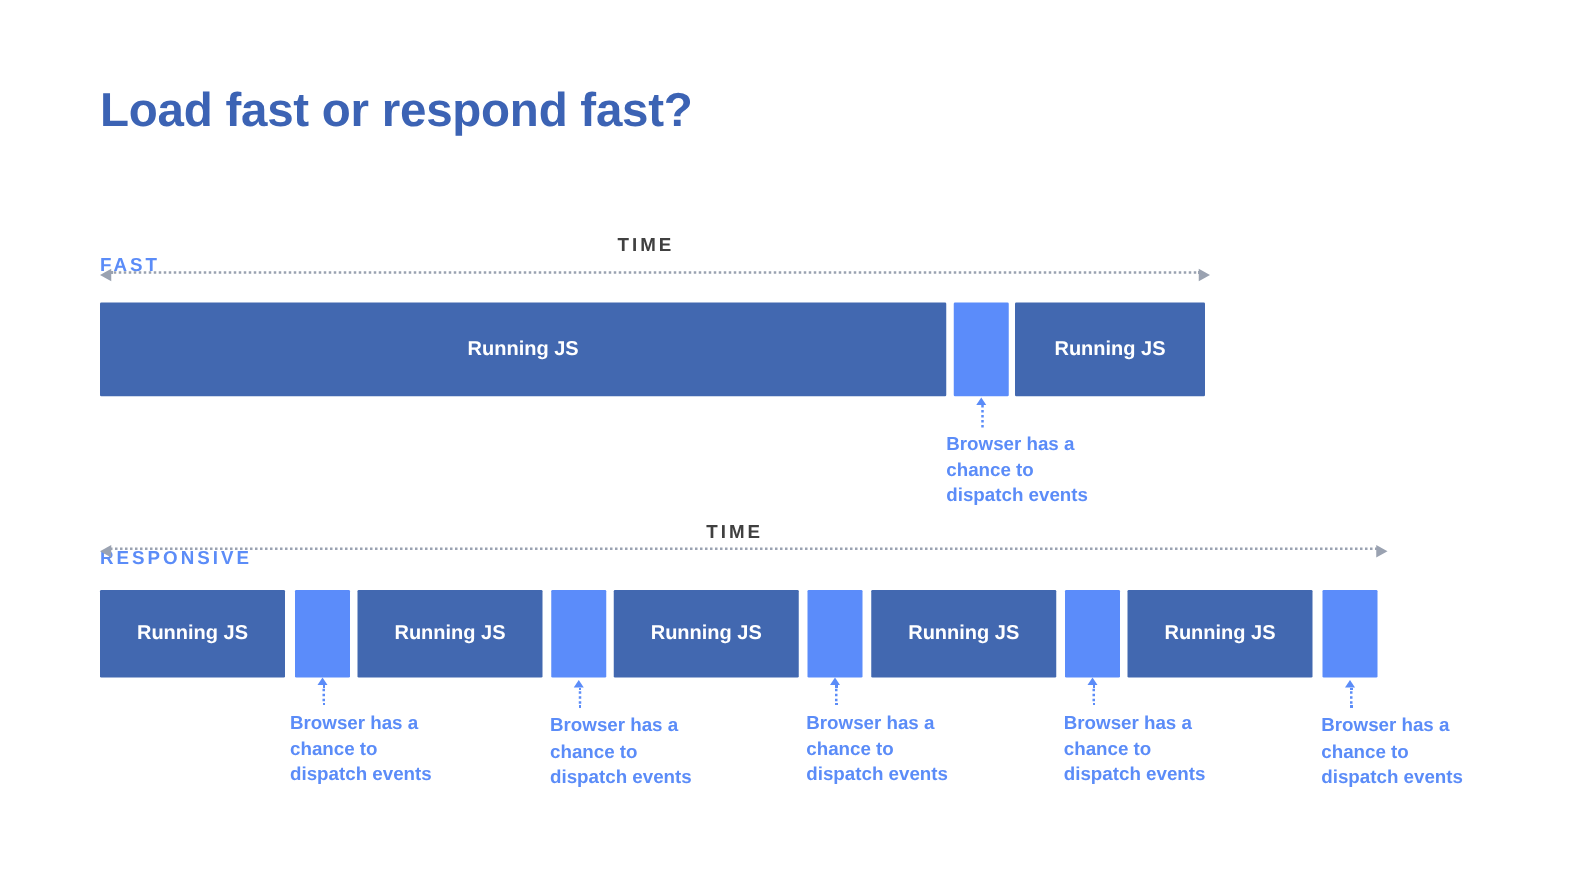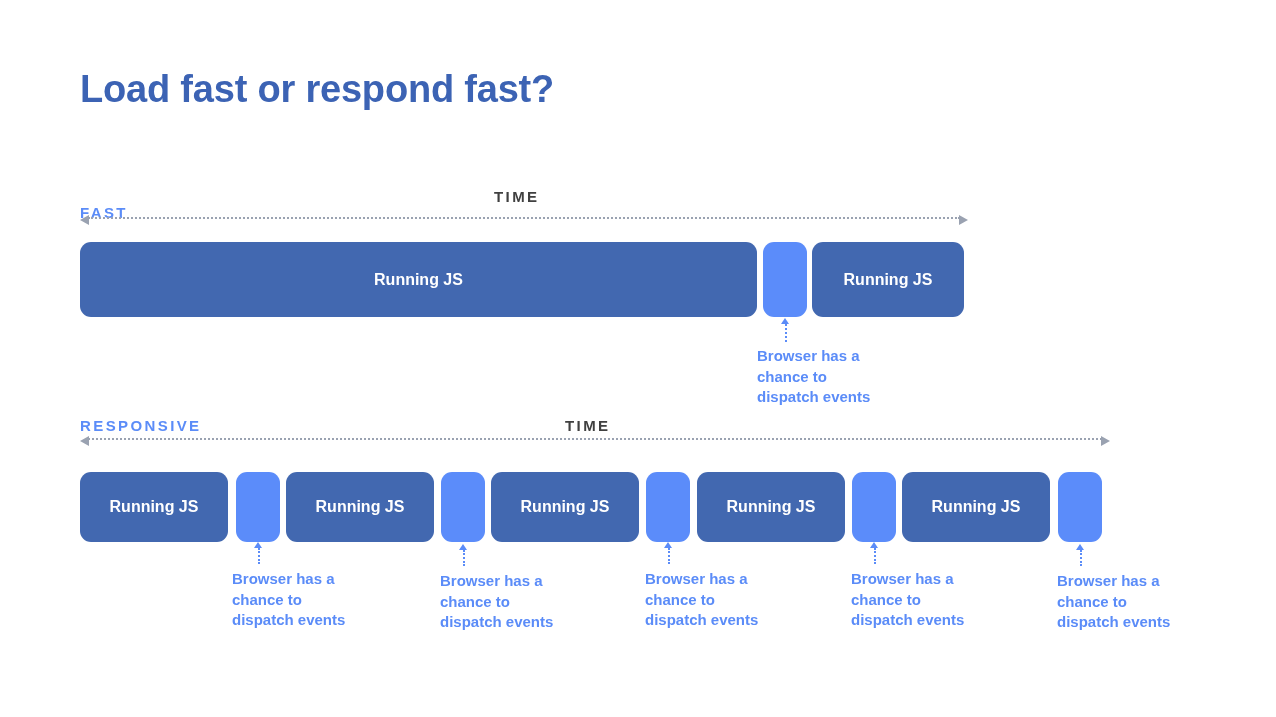--- a/index.html
+++ b/index.html
@@ -78,21 +78,21 @@
     border-left: 9px solid #9aa2b1;
   }
 
   
   .track {
     position: absolute;
   }
   .block {
     position: absolute;
     box-sizing: border-box;
-    border-radius: 11px;
+    border-radius: 1px;
     display: flex;
     align-items: center;
     justify-content: center;
     color: #ffffff;
     font-size: 16px;
     font-weight: bold;
     white-space: nowrap;
   }
   .block.js {
     background: #4268b0;
@@ -158,21 +158,21 @@
         <div>Browser has a</div>
         <div>chance to</div>
         <div>dispatch events</div>
       </div>
     </div>
 
   </div>
 
   <div class="section">
 
-    <div class="axis-label mode" style="left:80px; top:417px;">RESPONSIVE</div>
+    <div class="axis-label mode" style="left:80px; top:438px;">RESPONSIVE</div>
 
     <div class="axis-label time" style="left:565px; top:417px;">TIME</div>
 
     <div class="axis-line" style="left:88px; top:438px; width:1014px;">
       <span class="arrow-head left"></span>
       <span class="arrow-head right"></span>
     </div>
 
     <div class="track" style="left:0; top:472px;">
       <div class="block js" style="left:80px;   top:0; width:148px; height:70px;">Running JS</div>

